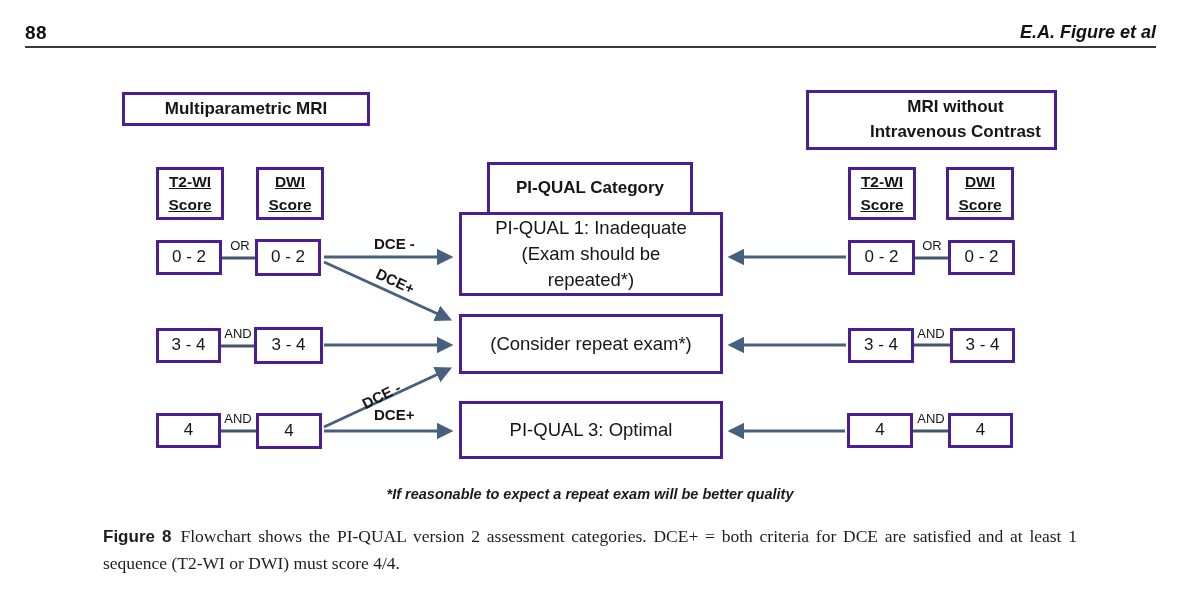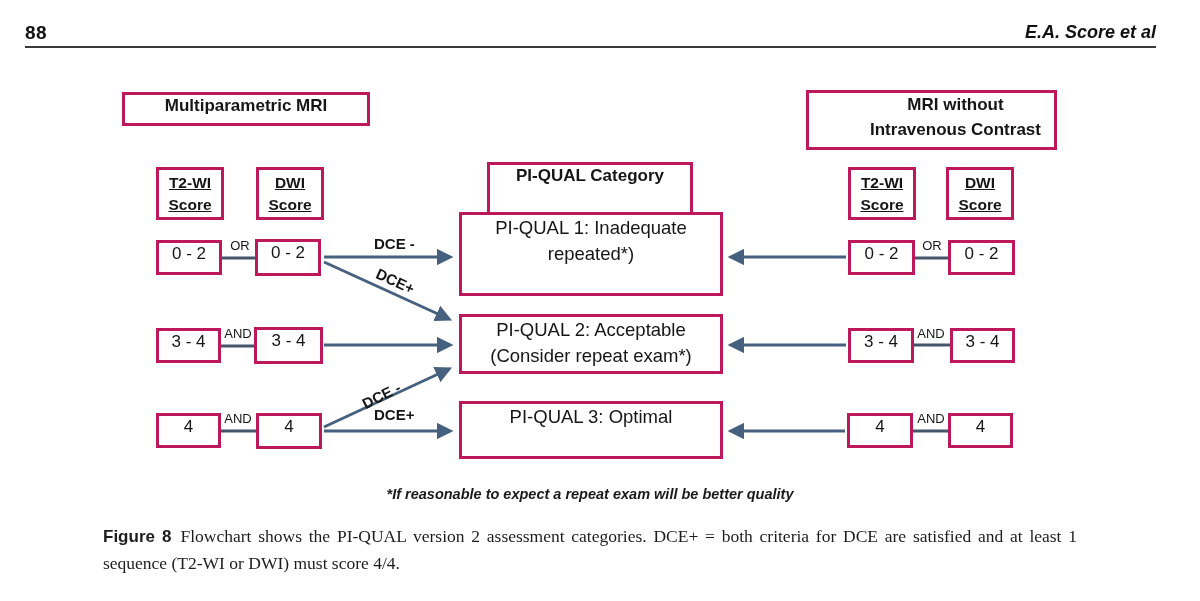--- a/index.html
+++ b/index.html
@@ -6,22 +6,22 @@
   html,body { width:1200px; height:601px; background:#ffffff; overflow:hidden; position:relative;
               font-family:"Liberation Sans", sans-serif; }
   .abs { position:absolute; }
 
   
   .page-num { left:25px; top:22px; font-weight:bold; font-size:19px; color:#111; letter-spacing:0.5px; }
   .running-head { right:44px; top:22px; font-weight:bold; font-style:italic; font-size:18px; color:#111; }
   .head-rule { left:25px; top:46px; width:1131px; height:2px; background:#3a3a3a; }
 
   
-  .bx { position:absolute; border:3px solid #be185d; background:#fff; color:#161616;
-        display:flex; flex-direction:column; align-items:center; 
+  .bx { position:absolute; border:3px solid #4c1d95; background:#fff; color:#161616;
+        display:flex; flex-direction:column; align-items:center; justify-content:center;
         text-align:center; line-height:1.32; }
   .bx-title  { font-weight:bold; font-size:17px; }
   .bx-colhdr { font-weight:bold; font-size:15.5px; line-height:1.45; padding:2px 4px;text-decoration:underline; }
   .bx-score  { font-size:17px; }
   .bx-cat    { font-size:18.5px; line-height:1.42; }
 
   .op  { position:absolute; font-size:13px; color:#161616; text-align:center; }
   .dce { position:absolute; font-weight:bold; font-size:15px; color:#161616; white-space:nowrap; }
   .rot-dn { transform:rotate(24.5deg);  transform-origin:left center; }
   .rot-up { transform:rotate(-26.5deg); transform-origin:left center; }
@@ -33,21 +33,21 @@
              font-size:17.5px; line-height:1.5; color:#1d1d1d; text-align:justify; }
   .caption .fig-label { font-family:"Liberation Sans", sans-serif; font-weight:bold;
                         font-size:17px; margin-right:9px; }
 
   svg.arrow-layer { position:absolute; left:0; top:0; }
 </style>
 </head>
 <body>
 
 <div class="abs page-num">88</div>
-<div class="abs running-head">E.A. Score et al</div>
+<div class="abs running-head">E.A. Figure et al</div>
 <div class="abs head-rule"></div>
 
 <svg class="arrow-layer" width="1200" height="601" viewBox="0 0 1200 601">
   <defs>
     <marker id="arr" viewBox="0 0 10 10" refX="8" refY="5" markerWidth="5.6" markerHeight="5.6" orient="auto-start-reverse">
       <path d="M0,0 L10,5 L0,10 z" fill="#46617F"></path>
     </marker>
   </defs>
   <g stroke="#44546A" stroke-width="3">
     <line x1="220" y1="258" x2="258" y2="258"></line>
@@ -106,24 +106,24 @@
 <div class="dce" style="left:374px; top:235px;">DCE -</div>
 <div class="dce rot-dn" style="left:377px; top:264px;">DCE+</div>
 <div class="dce rot-up" style="left:363px; top:396px;">DCE -</div>
 <div class="dce" style="left:374px; top:406px;">DCE+</div>
 
 <div class="bx bx-title" style="left:487px; top:162px; width:206px; height:53px;">
   <span>PI-QUAL Category</span>
 </div>
 <div class="bx bx-cat" style="left:459px; top:212px; width:264px; height:84px;">
   <div>PI-QUAL 1: Inadequate</div>
+  <div>(Exam should be</div>
   <div>repeated*)</div>
 </div>
 <div class="bx bx-cat" style="left:459px; top:314px; width:264px; height:60px;">
-  <div>PI-QUAL 2: Acceptable</div>
   <div>(Consider repeat exam*)</div>
 </div>
 <div class="bx bx-cat" style="left:459px; top:401px; width:264px; height:58px;">
   <div>PI-QUAL 3: Optimal</div>
 </div>
 
 <div class="bx bx-title" style="left:806px; top:90px; width:251px; height:60px; line-height:1.45;padding-left:48px;">
   <span>MRI without Intravenous Contrast</span>
 </div>
 <div class="bx bx-colhdr" style="left:848px; top:167px; width:68px; height:53px;">

